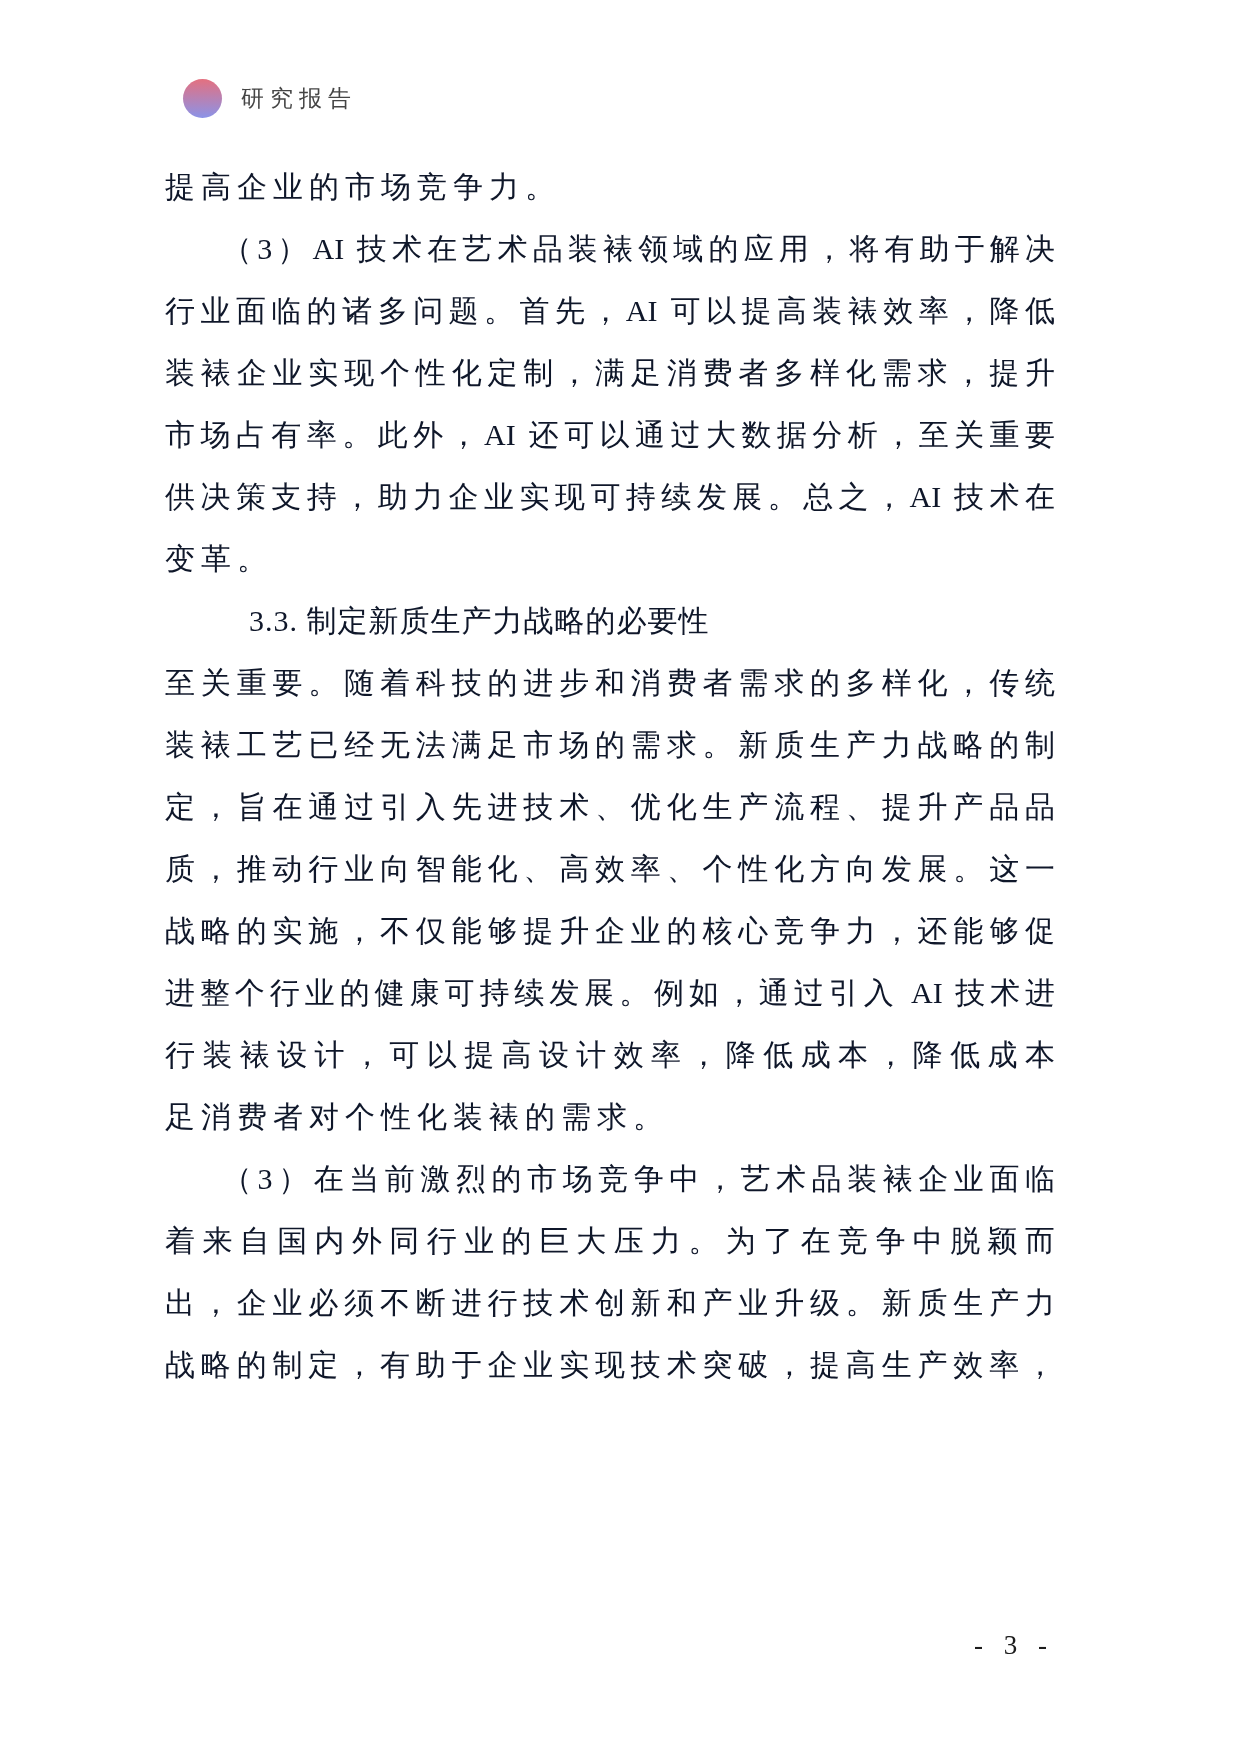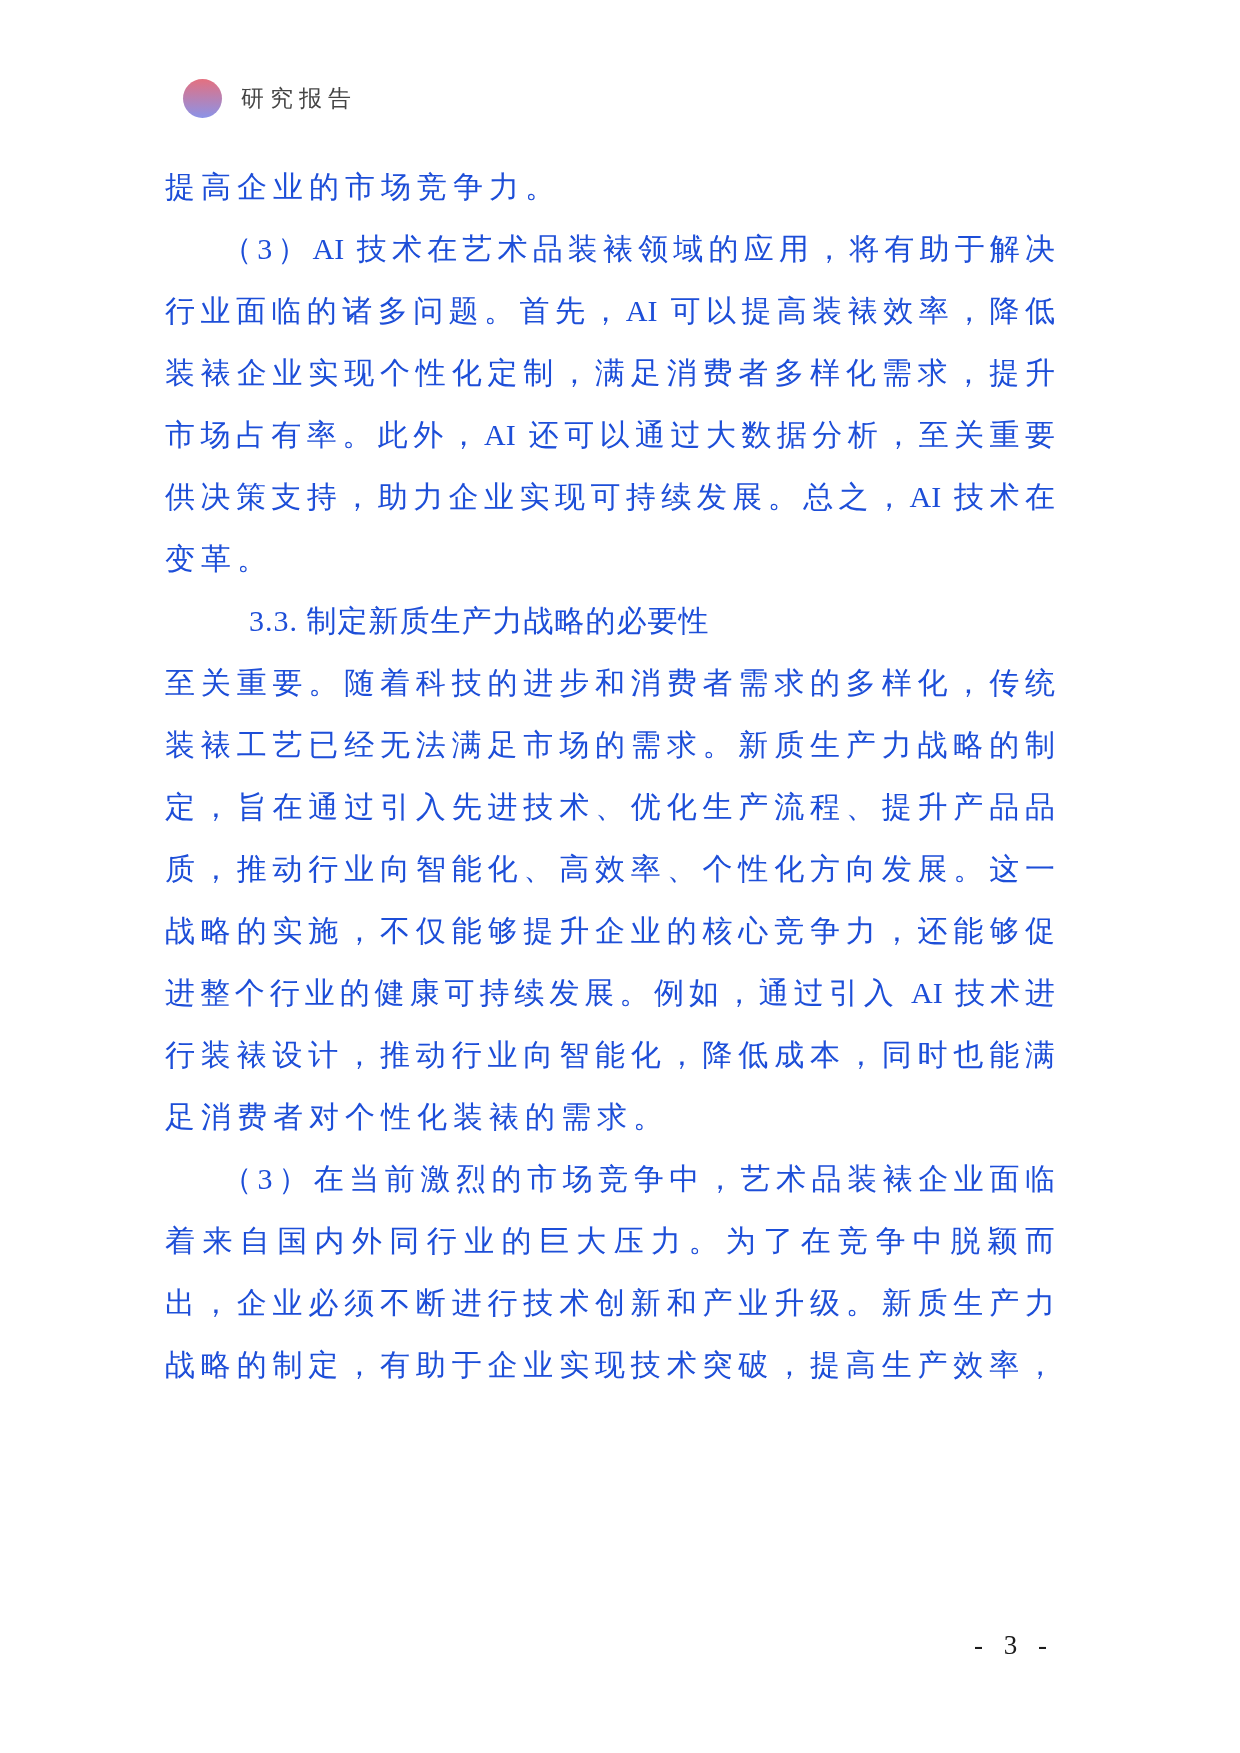--- a/index.html
+++ b/index.html
@@ -87,36 +87,36 @@
 </head>
 <body>
 
 <div class="page">
 
   <div class="header">
     <div class="logo" style="background: linear-gradient(rgb(228, 112, 127) 0%, rgb(139, 147, 232) 100%);"></div>
     <div class="brand" style="color: rgb(69, 69, 69);">研究报告</div>
   </div>
 
-  <div class="content" style="color: #1d4ed8;">
+  <div class="content" style="color: #0f172a;">
     <div class="line end">提高企业的市场竞争力。</div>
     <div class="line jst ind">（3）AI 技术在艺术品装裱领域的应用，将有助于解决</div>
     <div class="line jst">行业面临的诸多问题。首先，AI 可以提高装裱效率，降低</div>
     <div class="line jst">装裱企业实现个性化定制，满足消费者多样化需求，提升</div>
     <div class="line jst">市场占有率。此外，AI 还可以通过大数据分析，至关重要</div>
     <div class="line jst">供决策支持，助力企业实现可持续发展。总之，AI 技术在</div>
     <div class="line end">变革。</div>
     <div class="line heading">3.3. 制定新质生产力战略的必要性</div>
     <div class="line jst">至关重要。随着科技的进步和消费者需求的多样化，传统</div>
     <div class="line jst">装裱工艺已经无法满足市场的需求。新质生产力战略的制</div>
     <div class="line jst">定，旨在通过引入先进技术、优化生产流程、提升产品品</div>
     <div class="line jst">质，推动行业向智能化、高效率、个性化方向发展。这一</div>
     <div class="line jst">战略的实施，不仅能够提升企业的核心竞争力，还能够促</div>
     <div class="line jst">进整个行业的健康可持续发展。例如，通过引入 AI 技术进</div>
-    <div class="line jst">行装裱设计，推动行业向智能化，降低成本，同时也能满</div>
+    <div class="line jst">行装裱设计，可以提高设计效率，降低成本，降低成本</div>
     <div class="line end">足消费者对个性化装裱的需求。</div>
     <div class="line jst ind">（3）在当前激烈的市场竞争中，艺术品装裱企业面临</div>
     <div class="line jst">着来自国内外同行业的巨大压力。为了在竞争中脱颖而</div>
     <div class="line jst">出，企业必须不断进行技术创新和产业升级。新质生产力</div>
     <div class="line jst">战略的制定，有助于企业实现技术突破，提高生产效率，</div>
   </div>
 
   <div class="page-num">- 3 -</div>
 
 </div>

